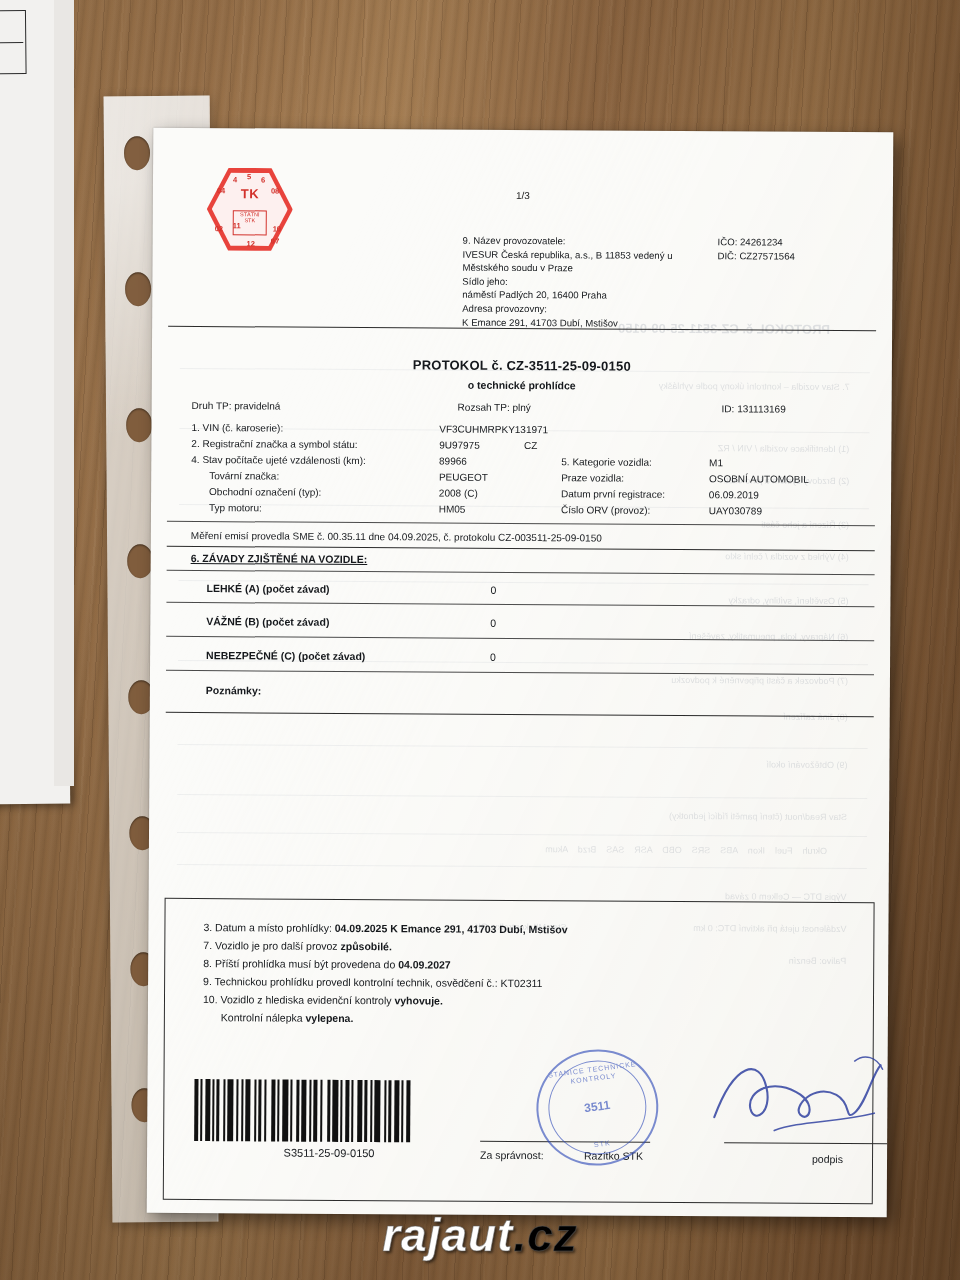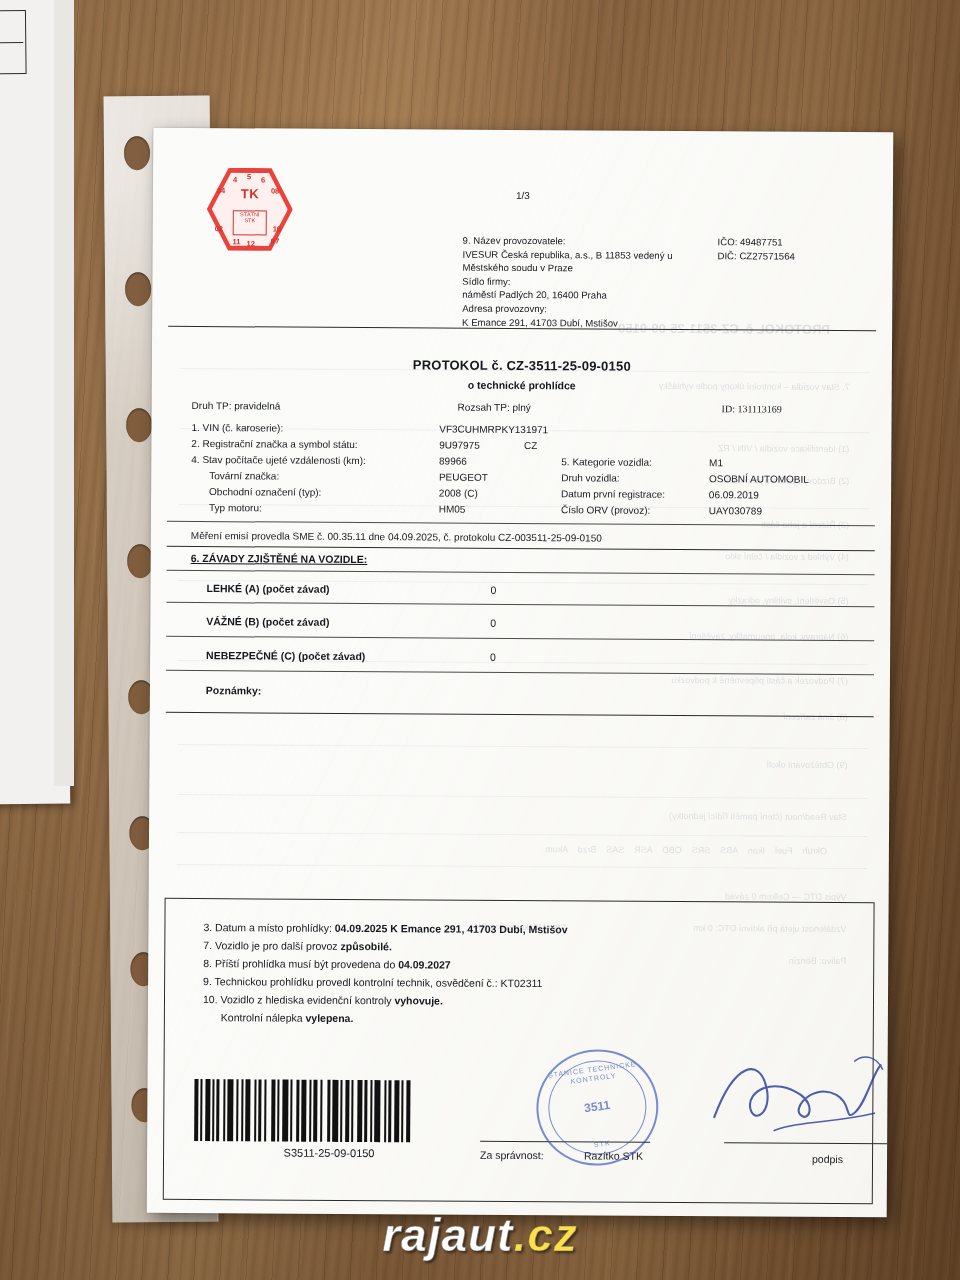--- a/index.html
+++ b/index.html
@@ -176,21 +176,21 @@
 
   
   .watermark{
     position:absolute;left:0;right:0;bottom:18px;text-align:center;
     font-family:"Liberation Sans", sans-serif;
     font-size:46px;font-weight:bold;font-style:italic;letter-spacing:1px;
     color:#ffffff;
     text-shadow:2px 2px 3px rgba(0,0,0,.55);
     -webkit-text-stroke:1px rgba(90,90,90,.55);
   }
-  .watermark .dot{color:#fde047;}
+  .watermark .dot{color:#000000;}
 </style>
 </head>
 <body>
 
 <div class="desk">
   <div class="grain"></div>
 </div>
 
 <div class="left-sheet">
   <div class="box"></div>
@@ -243,44 +243,44 @@
   <div class="tk-stamp">
     <div class="hexwrap"></div>
     <div class="hexin"></div>
     <div class="num" style="left:26px;top:9px;">4</div>
     <div class="num" style="left:40px;top:6px;">5</div>
     <div class="num" style="left:54px;top:9px;">6</div>
     <div class="num" style="left:10px;top:20px;">04</div>
     <div class="num" style="left:64px;top:20px;">08</div>
     <div class="num" style="left:8px;top:58px;">02</div>
     <div class="num" style="left:66px;top:58px;">10</div>
-    <div class="num" style="left:26px;top:71px;">11</div>
+    <div class="num" style="left:26px;top:55px;">11</div>
     <div class="num" style="left:40px;top:73px;">12</div>
     <div class="num" style="left:64px;top:71px;font-family:Liberation Mono, monospace;">07</div>
     <div class="tk">TK</div>
     <div class="mid">STÁTNÍ<br>STK</div>
   </div>
 
   <div class="pg-num">1/3</div>
 
 
   <div class="oper-block">
     <div>9. Název provozovatele:</div>
     <div>IVESUR Česká republika, a.s., B 11853 vedený u</div>
     <div>Městského soudu v Praze</div>
-    <div>Sídlo firmy:</div>
+    <div>Sídlo jeho:</div>
     <div>náměstí Padlých 20, 16400 Praha</div>
     <div>Adresa provozovny:</div>
     <div>K Emance 291, 41703 Dubí, Mstišov</div>
   </div>
 
   <div class="ico-block">
     <div>
       <span>IČO:</span>
-      <span>49487751</span>
+      <span>24261234</span>
     </div>
     <div>
       <span>DIČ:</span>
       <span>CZ27571564</span>
     </div>
   </div>
 
   <div class="rule" style="left:16px;top:198px;width:708px;"></div>
 
   <div class="title">
@@ -289,21 +289,21 @@
   </div>
 
   <div class="row" style="left:40px;top:272px;">
     <span class="lbl">Druh TP:</span>
     <span class="val">pravidelná</span>
   </div>
   <div class="row" style="left:306px;top:272px;">
     <span class="lbl">Rozsah TP:</span>
     <span class="val">plný</span>
   </div>
-  <div class="row" style="left:570px;top:272px;font-family:Liberation Serif, serif;">
+  <div class="row" style="left:570px;top:272px;">
     <span class="lbl">ID:</span>
     <span class="val">131113169</span>
   </div>
 
   <div class="row" style="left:40px;top:294px;width:470px;">
     <span class="lbl" style="width:245px">1. VIN (č. karoserie):</span>
     <span class="val">VF3CUHMRPKY131971</span>
   </div>
   <div class="row" style="left:40px;top:310px;width:470px;">
     <span class="lbl" style="width:245px">2. Registrační značka a symbol státu:</span>
@@ -325,21 +325,21 @@
   <div class="row" style="left:58px;top:374px;width:470px;">
     <span class="lbl" style="width:227px">Typ motoru:</span>
     <span class="val">HM05</span>
   </div>
 
   <div class="row" style="left:410px;top:326px;width:310px;">
     <span class="lbl" style="width:145px">5. Kategorie vozidla:</span>
     <span class="val">M1</span>
   </div>
   <div class="row" style="left:410px;top:342px;width:310px;">
-    <span class="lbl" style="width:145px">Druh vozidla:</span>
+    <span class="lbl" style="width:145px">Praze vozidla:</span>
     <span class="val">OSOBNÍ AUTOMOBIL</span>
   </div>
   <div class="row" style="left:410px;top:358px;width:310px;">
     <span class="lbl" style="width:145px">Datum první registrace:</span>
     <span class="val">06.09.2019</span>
   </div>
   <div class="row" style="left:410px;top:374px;width:310px;">
     <span class="lbl" style="width:145px">Číslo ORV (provoz):</span>
     <span class="val">UAY030789</span>
   </div>

